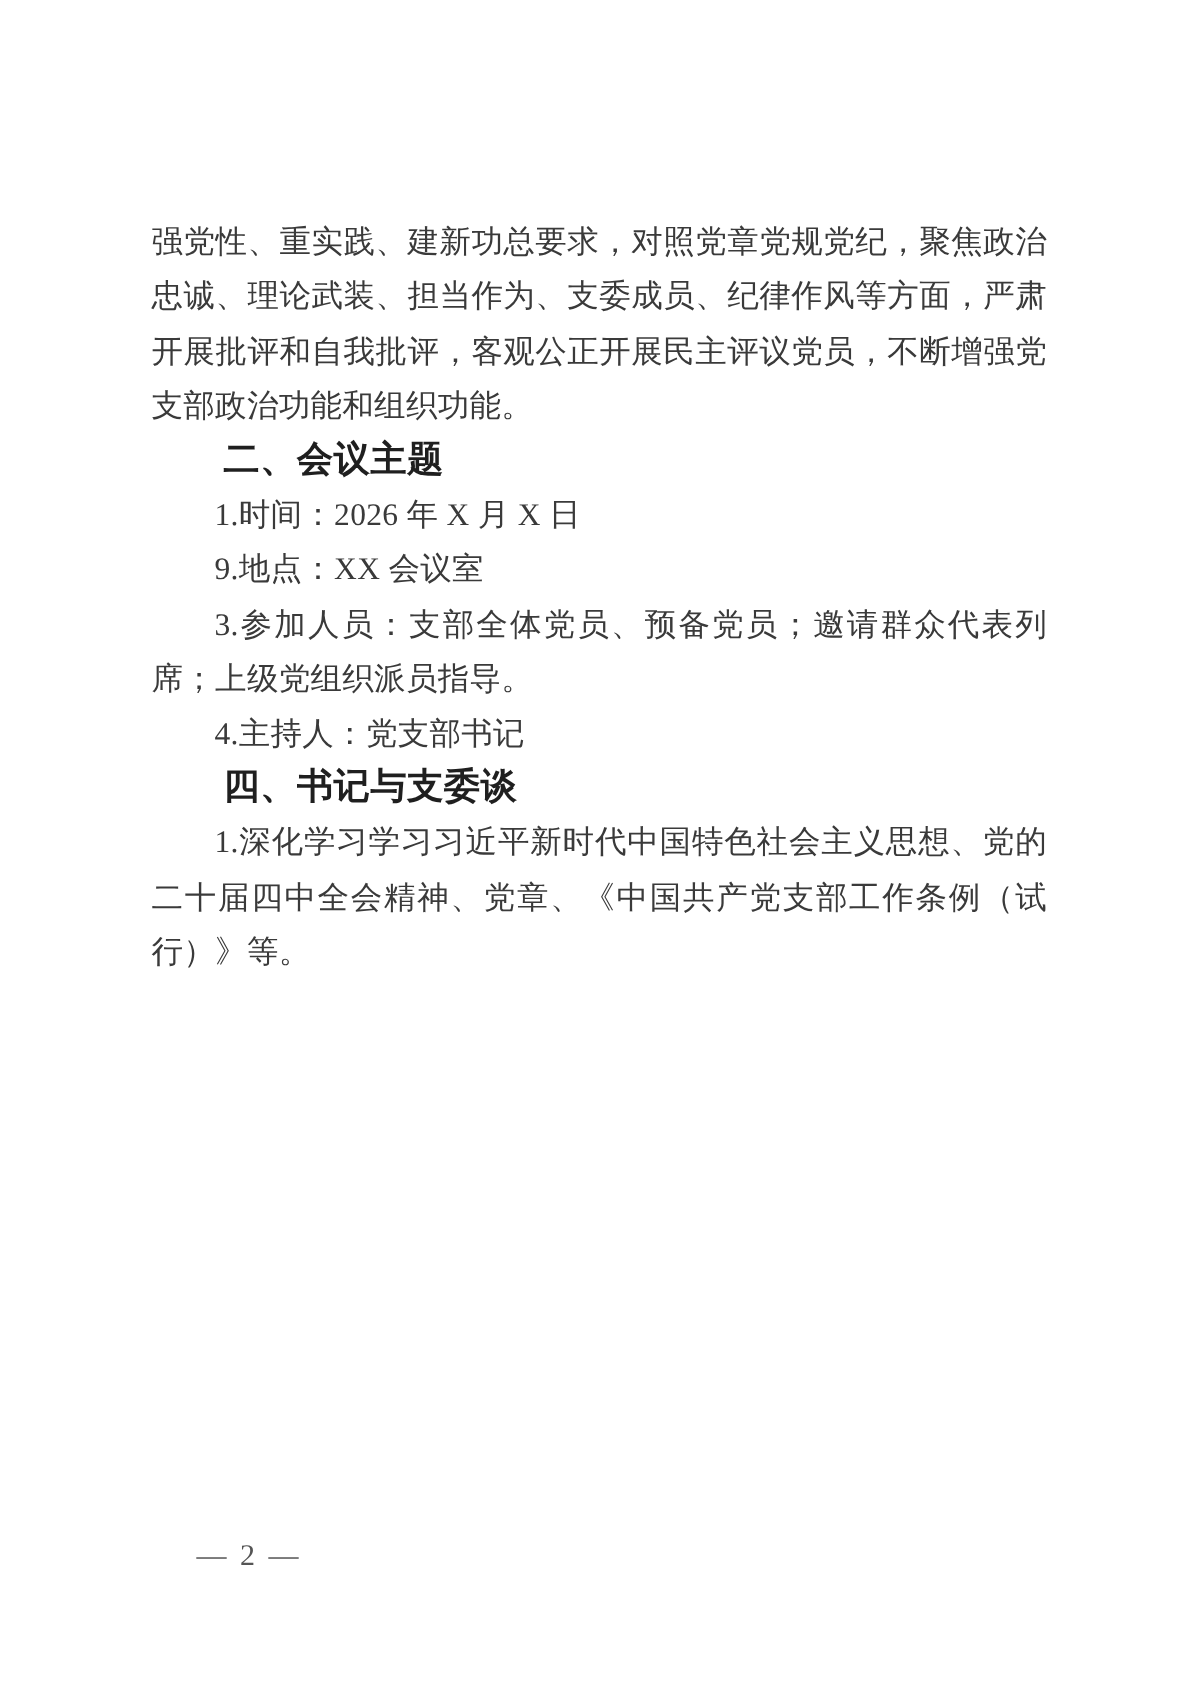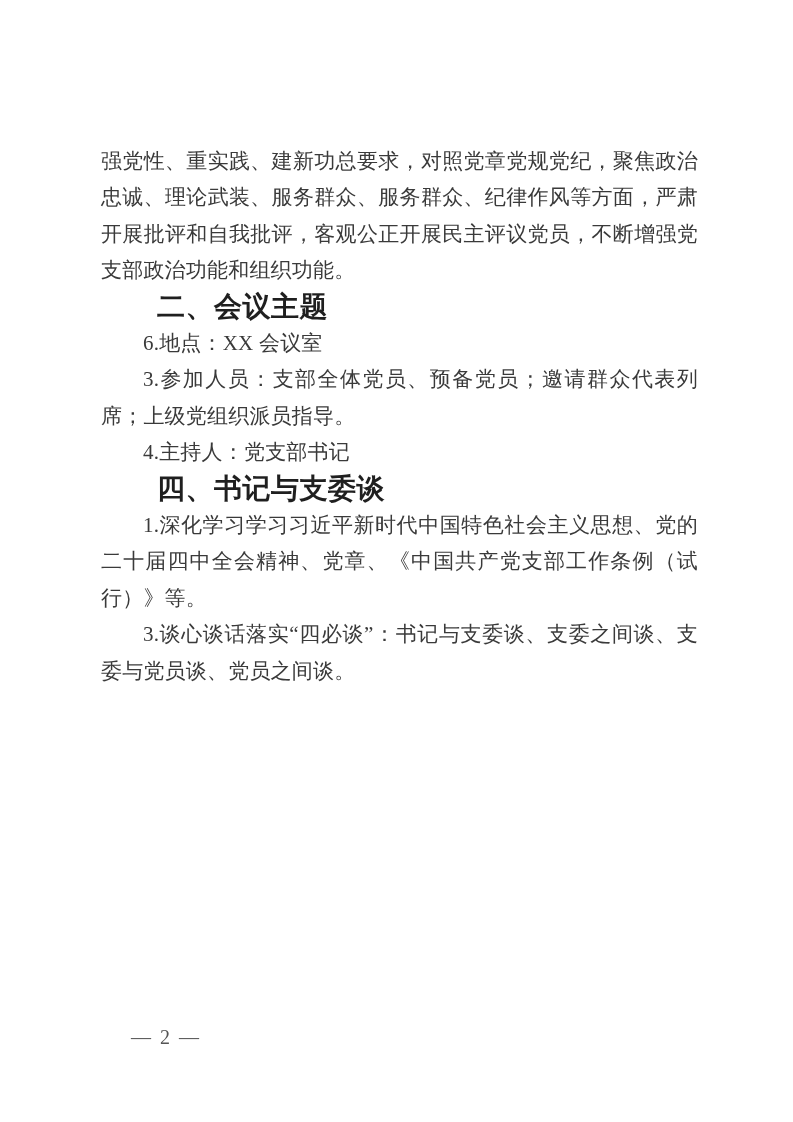--- a/index.html
+++ b/index.html
@@ -30,21 +30,21 @@
     text-justify: inter-character;
     text-indent: 2em;
     font-family: "Liberation Serif", "DejaVu Serif", serif;
     letter-spacing: 0.2px;
   }
   .para.no-indent {
     text-indent: 0;
   }
   .heading {
     margin: 0;
-    font-size: 28px;
+    font-size: 24px;
     line-height: 36.4px;
     color: #1f1f1f;
     font-weight: bold;
     text-indent: 2em;
     font-family: "Liberation Sans", "DejaVu Sans", sans-serif;
     letter-spacing: 0.5px;
   }
   .footer {
     position: absolute;
     left: 131px;
@@ -54,27 +54,27 @@
     font-family: "Liberation Serif", "DejaVu Serif", serif;
     letter-spacing: 2px;
   }
 </style>
 </head>
 <body>
 
 <div class="page">
 
   <div class="doc-body">
-    <p class="para no-indent">强党性、重实践、建新功总要求，对照党章党规党纪，聚焦政治忠诚、理论武装、服务群众、服务群众、纪律作风等方面，严肃开展批评和自我批评，客观公正开展民主评议党员，不断增强党支部政治功能和组织功能。</p>
+    <p class="para no-indent">强党性、重实践、建新功总要求，对照党章党规党纪，聚焦政治忠诚、理论武装、担当作为、支委成员、纪律作风等方面，严肃开展批评和自我批评，客观公正开展民主评议党员，不断增强党支部政治功能和组织功能。</p>
     <p class="heading">二、会议主题</p>
-    <p class="para">6.地点：XX 会议室</p>
+    <p class="para">1.时间：2026 年 X 月 X 日</p>
+    <p class="para">9.地点：XX 会议室</p>
     <p class="para">3.参加人员：支部全体党员、预备党员；邀请群众代表列席；上级党组织派员指导。</p>
     <p class="para">4.主持人：党支部书记</p>
     <p class="heading">四、书记与支委谈</p>
     <p class="para">1.深化学习学习习近平新时代中国特色社会主义思想、党的二十届四中全会精神、党章、《中国共产党支部工作条例（试行）》等。</p>
-    <p class="para">3.谈心谈话落实“四必谈”：书记与支委谈、支委之间谈、支委与党员谈、党员之间谈。</p>
   </div>
 
   <div class="footer">
     <span>— 2 —</span>
   </div>
 
 </div>
 
 </body></html>

